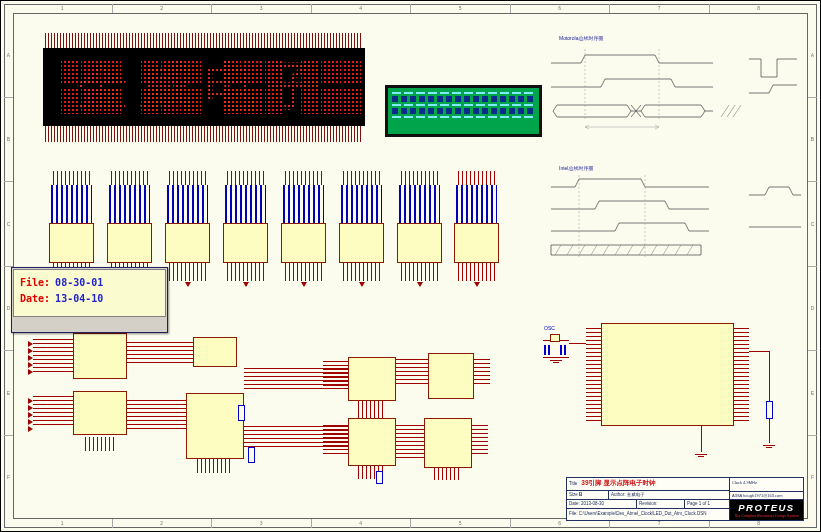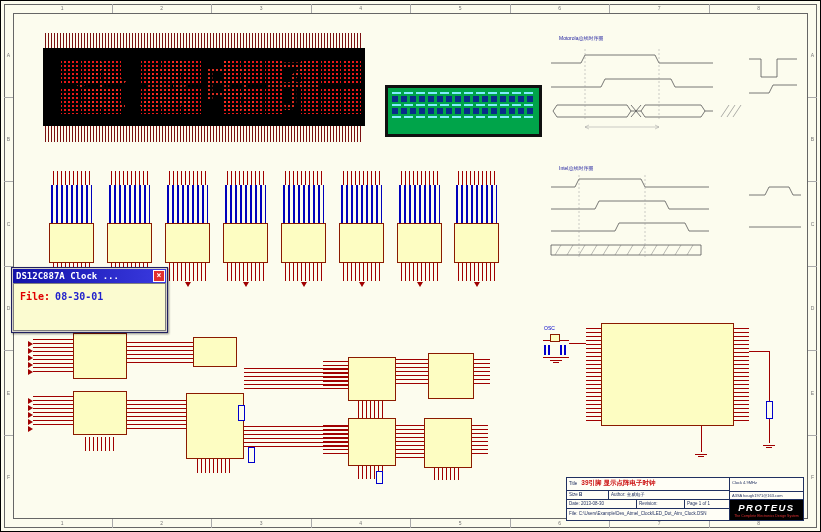--- a/index.html
+++ b/index.html
@@ -269,26 +269,23 @@
   <div class="wh" style="left:733px;top:327px;width:15px;height:94px"></div>
   <div class="line" style="left:748px;top:350px;width:20px;height:1px"></div>
   <div class="line" style="left:768px;top:350px;width:1px;height:50px"></div>
   <div class="res" style="left:765px;top:400px;width:7px;height:18px"></div>
   <div class="line" style="left:768px;top:418px;width:1px;height:24px"></div>
   <div class="gnd" style="left:762px;top:444px"></div>
   <div class="line" style="left:700px;top:425px;width:1px;height:26px"></div>
   <div class="gnd" style="left:694px;top:453px"></div>
 
   <div class="popup">
-    <div class="popup-title">
-      <span>DS12C887A Clock ...</span>
-      <span class="popup-close">×</span>
-    </div>
     <div class="popup-body">
       <div class="popup-line"><span class="lbl">File:</span><span class="val">08-30-01</span></div>
+      <div class="popup-line"><span class="lbl">Date:</span><span class="val">13-04-10</span></div>
     </div>
   </div>
 
   <div class="tb">
     <div class="cell" style="left:0;top:0;width:163px;height:13px;border-bottom:1px solid #203060;border-right:1px solid #203060;padding:1px 2px">
       <span>Title</span><span class="tb-title">39引脚 显示点阵电子时钟</span>
     </div>
     <div class="cell" style="left:0;top:13px;width:42px;height:9px;border-bottom:1px solid #203060;border-right:1px solid #203060;padding:1px 2px">
       <span>Size</span> <b>B</b>
     </div>

